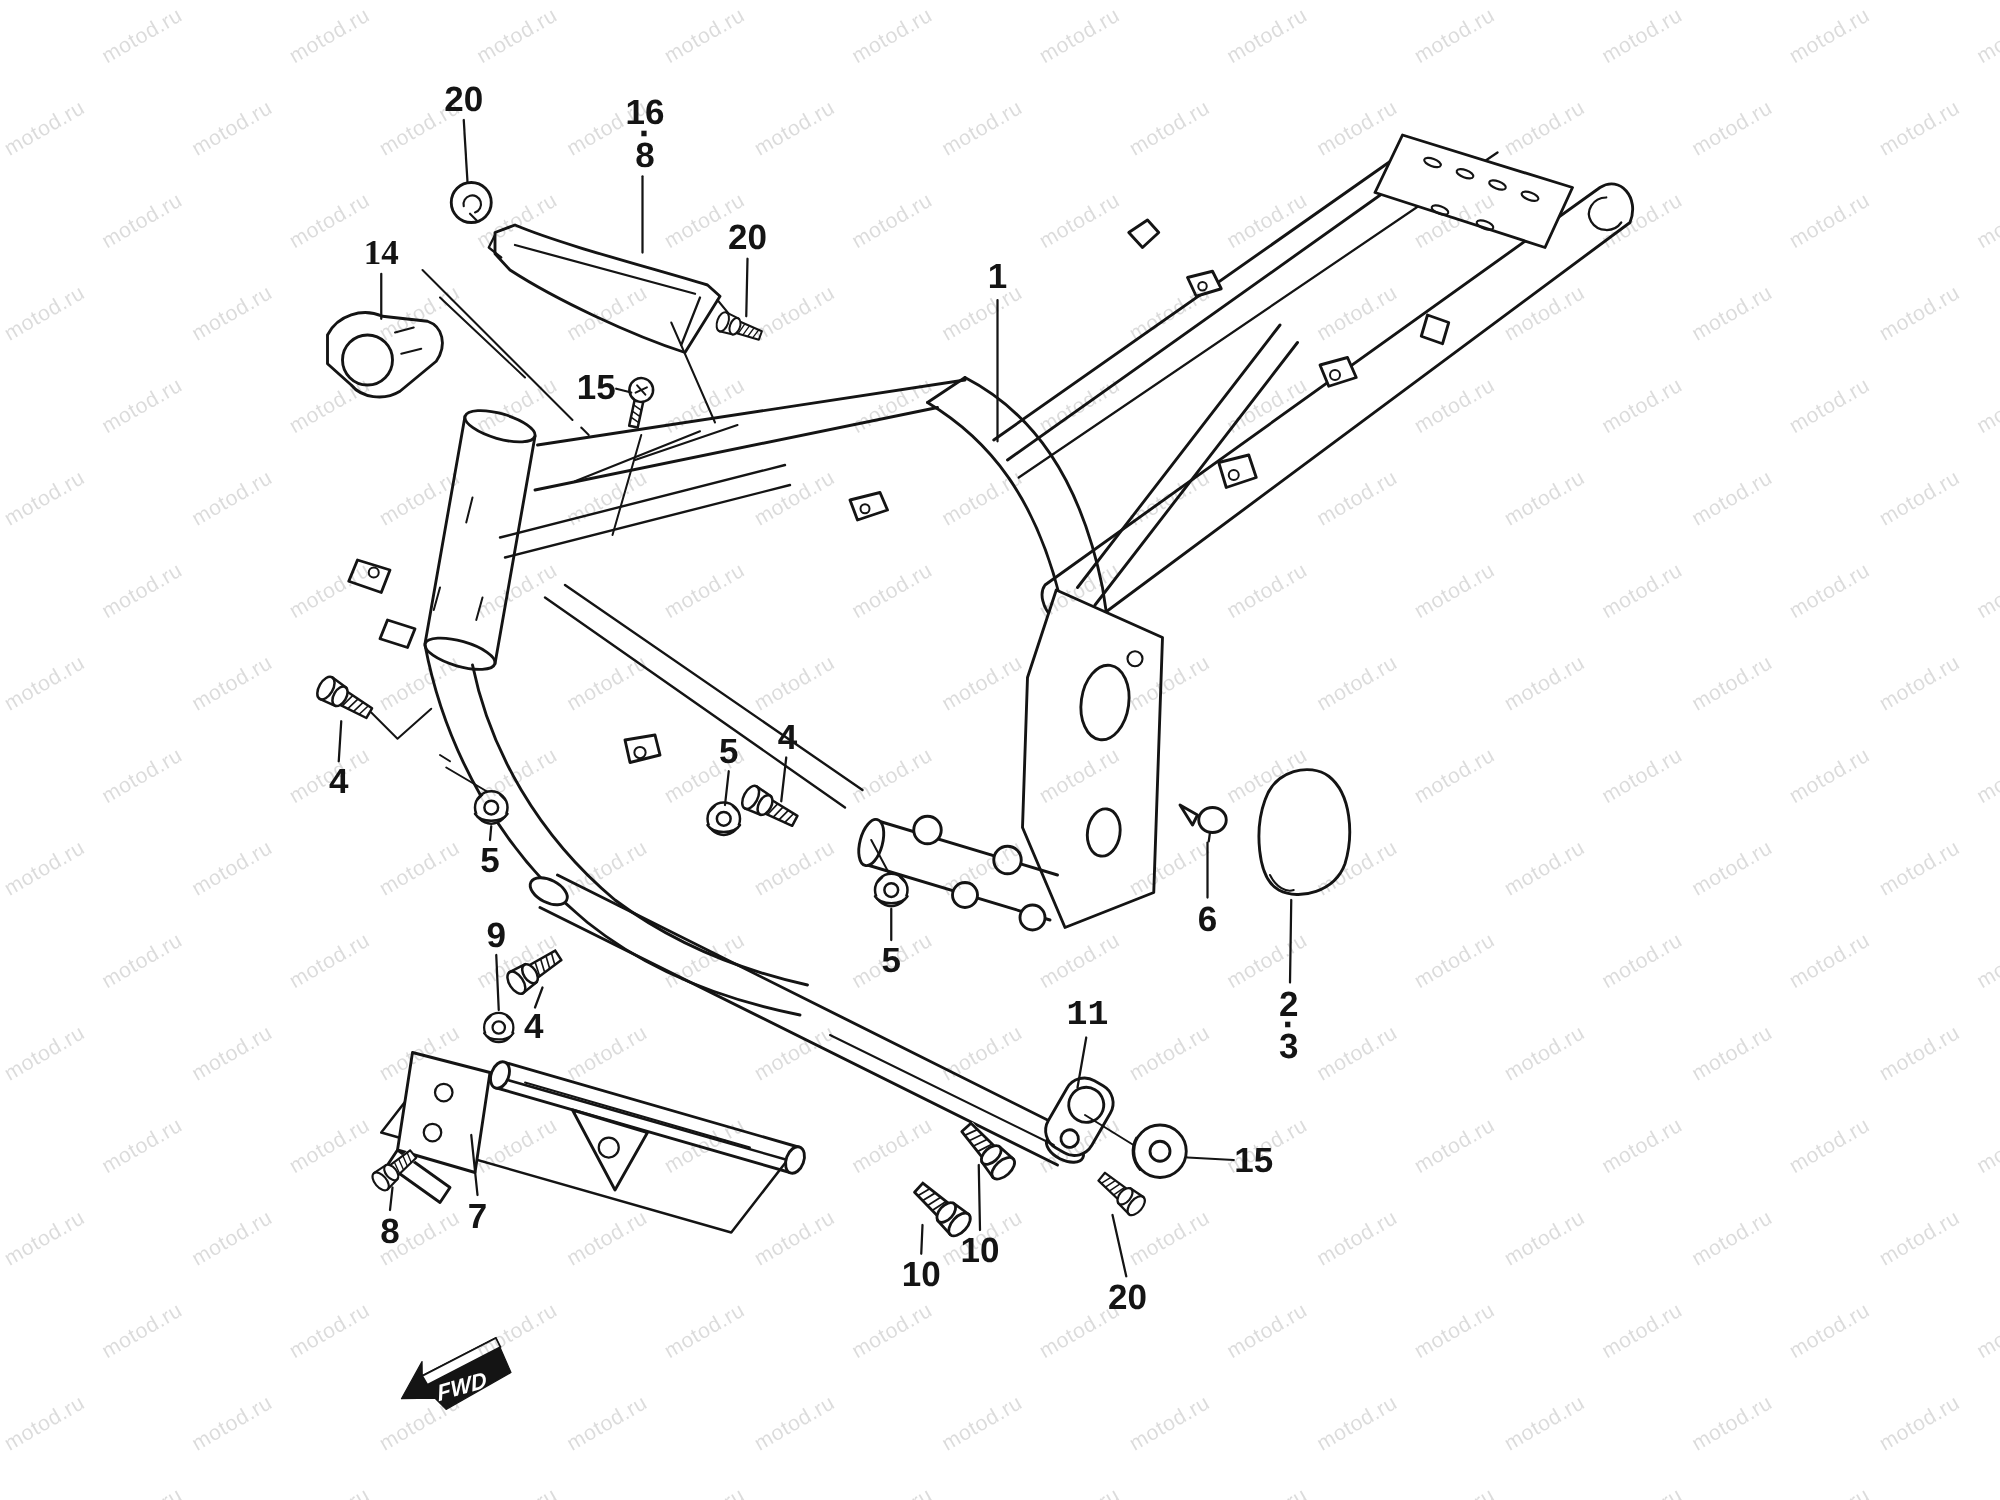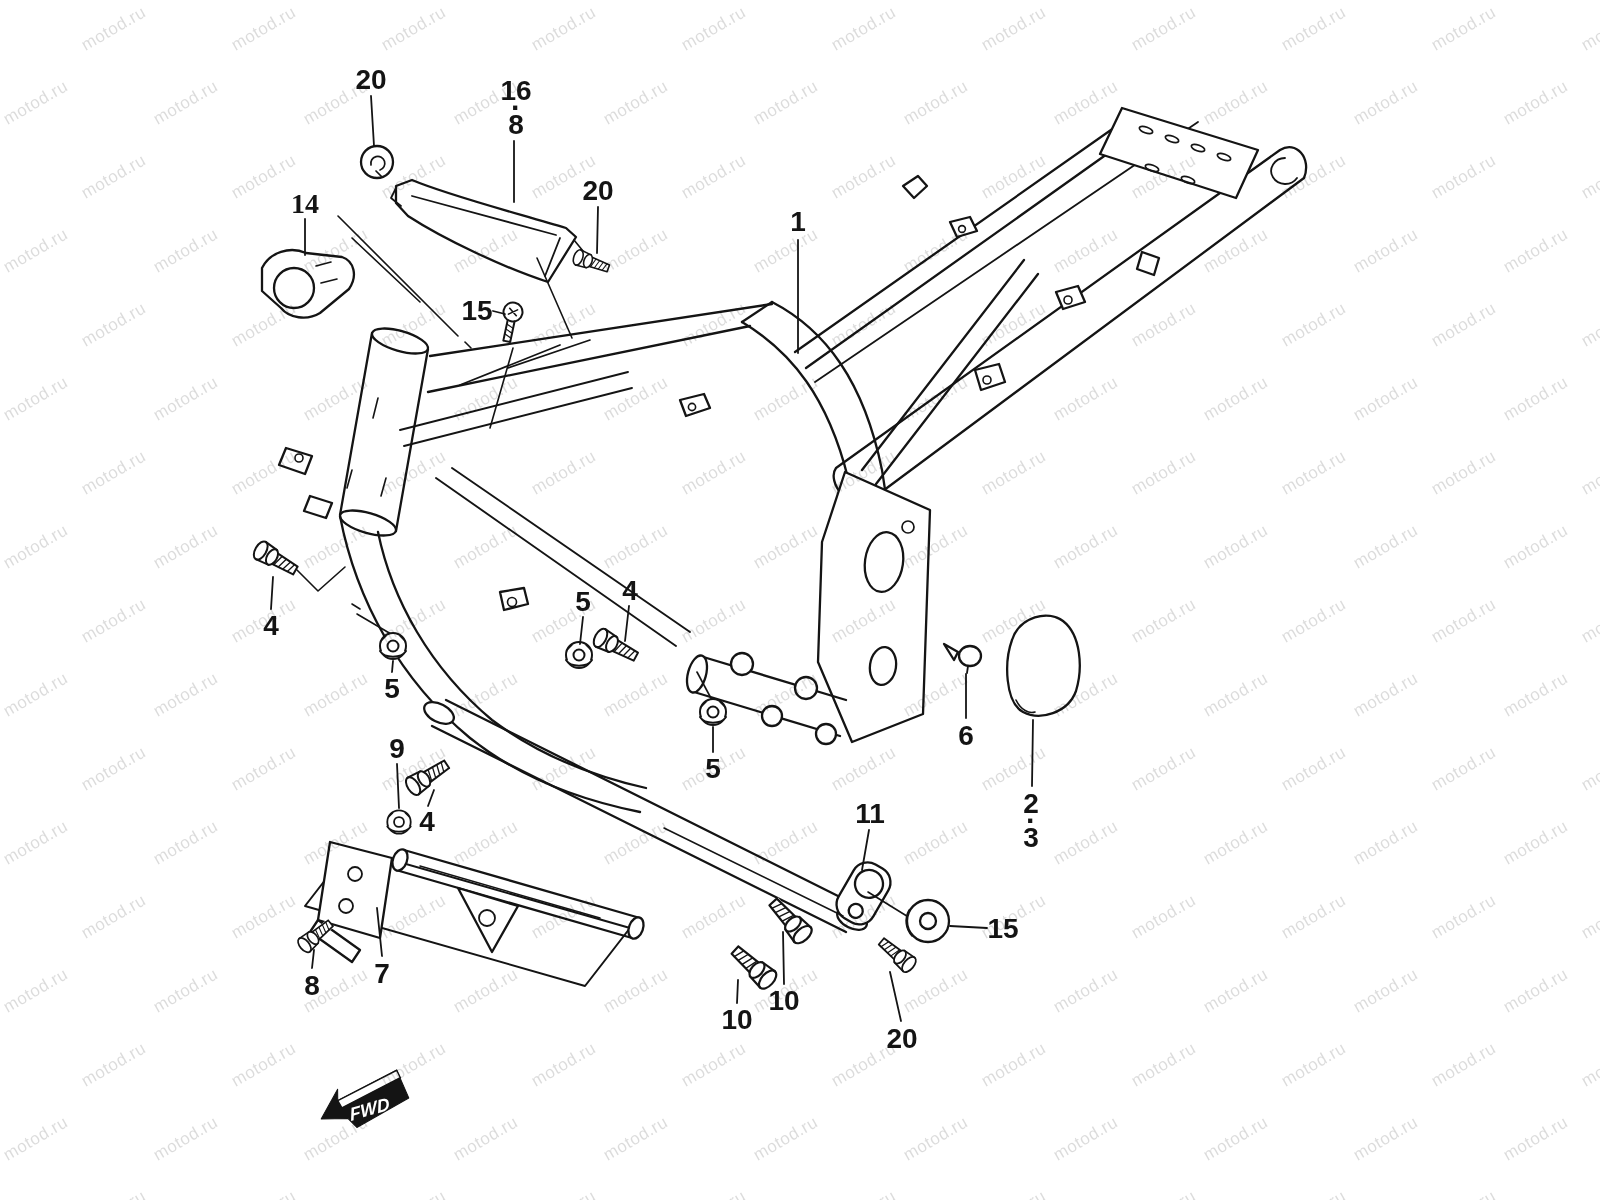--- a/index.html
+++ b/index.html
@@ -472,21 +472,21 @@
     </div>
     <div class="callout" style="left: 397px; top: 748px;">
       <div class="callout-line">9</div>
     </div>
     <div class="callout" style="left: 737px; top: 1019px;">
       <div class="callout-line">10</div>
     </div>
     <div class="callout" style="left: 784px; top: 1000px;">
       <div class="callout-line">10</div>
     </div>
-    <div class="callout" style="left: 870px; top: 813px;">
+    <div class="callout" style="left: 870px; top: 813px; font-family: Liberation Mono, monospace;">
       <div class="callout-line">11</div>
     </div>
     <div class="callout" style="left: 1003px; top: 928px;">
       <div class="callout-line">15</div>
     </div>
     <div class="callout" style="left: 902px; top: 1038px;">
       <div class="callout-line">20</div>
     </div>
     <div class="callout" style="left: 305px; top: 203px; font-family: Liberation Serif, serif;">
       <div class="callout-line">14</div>

